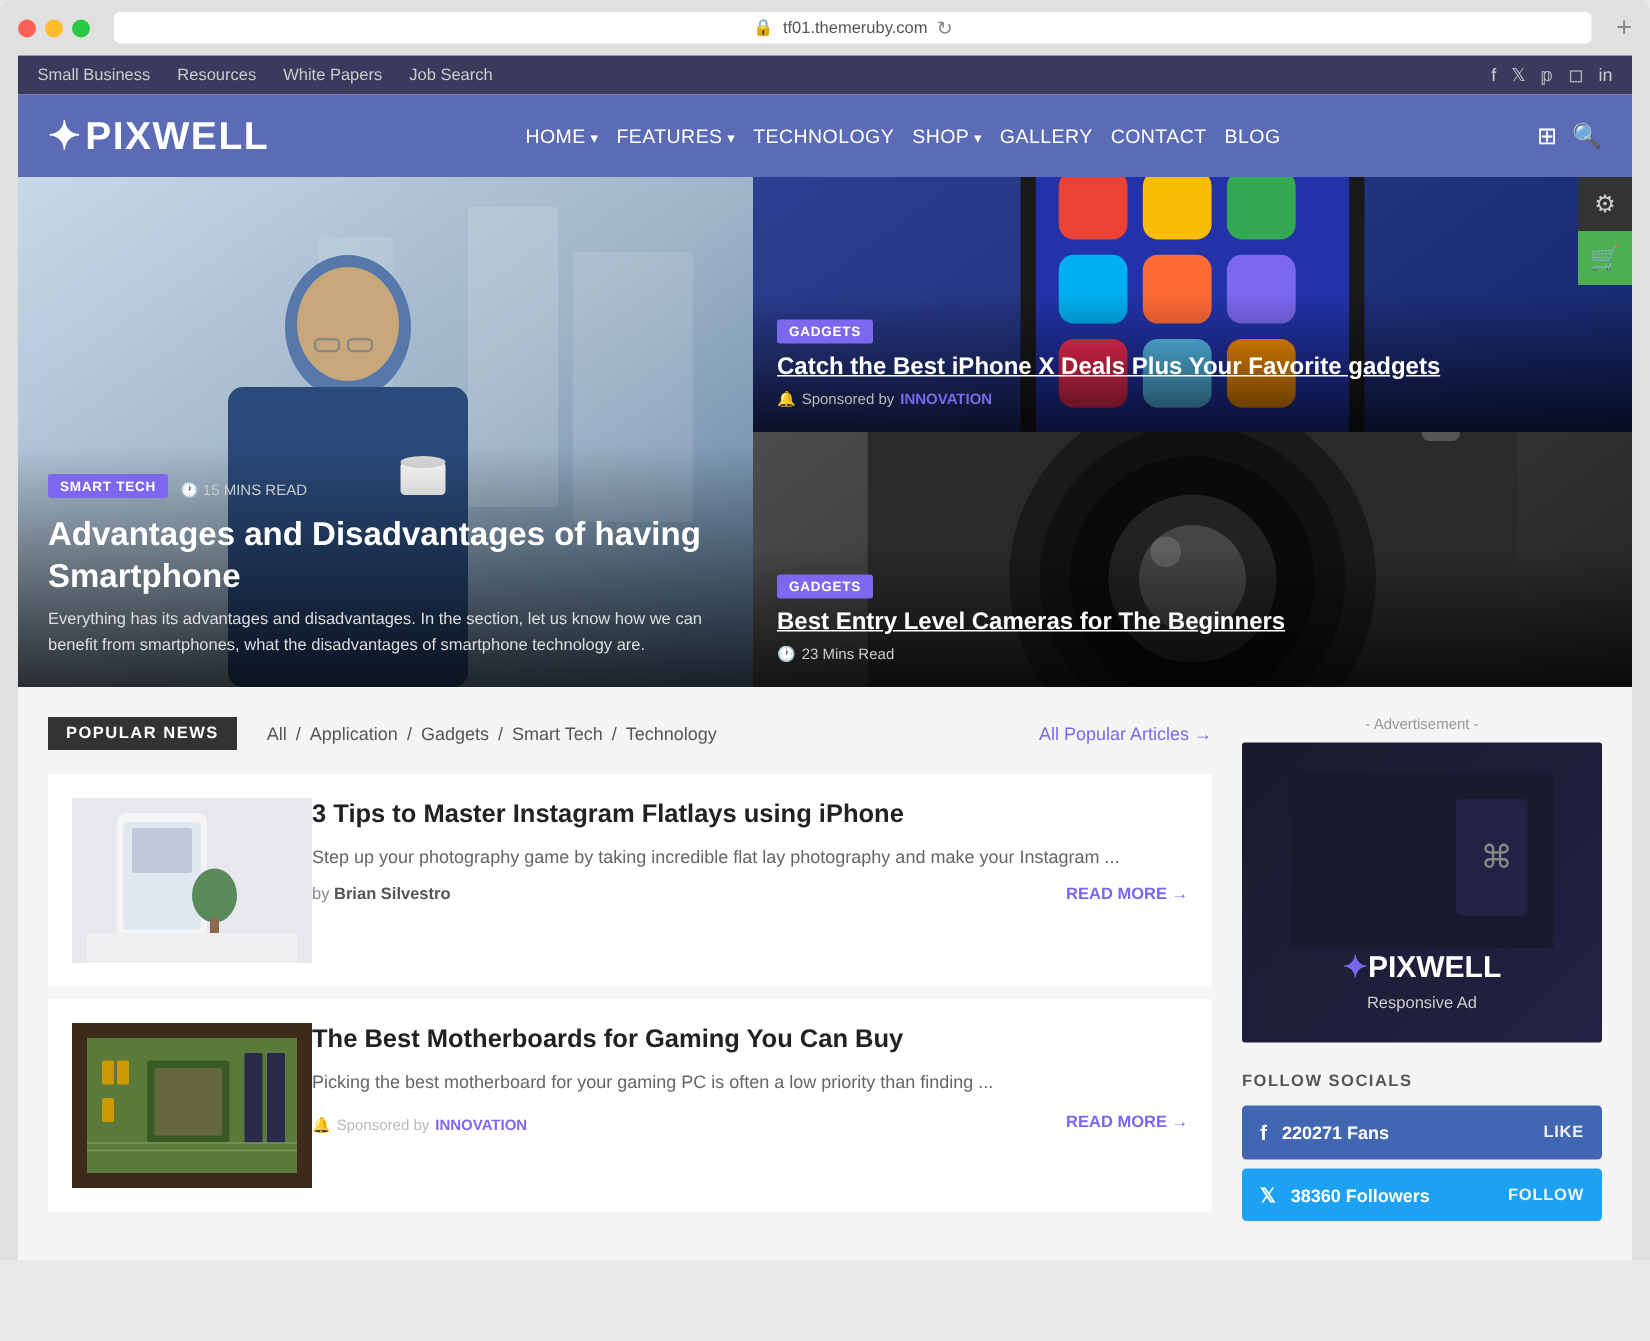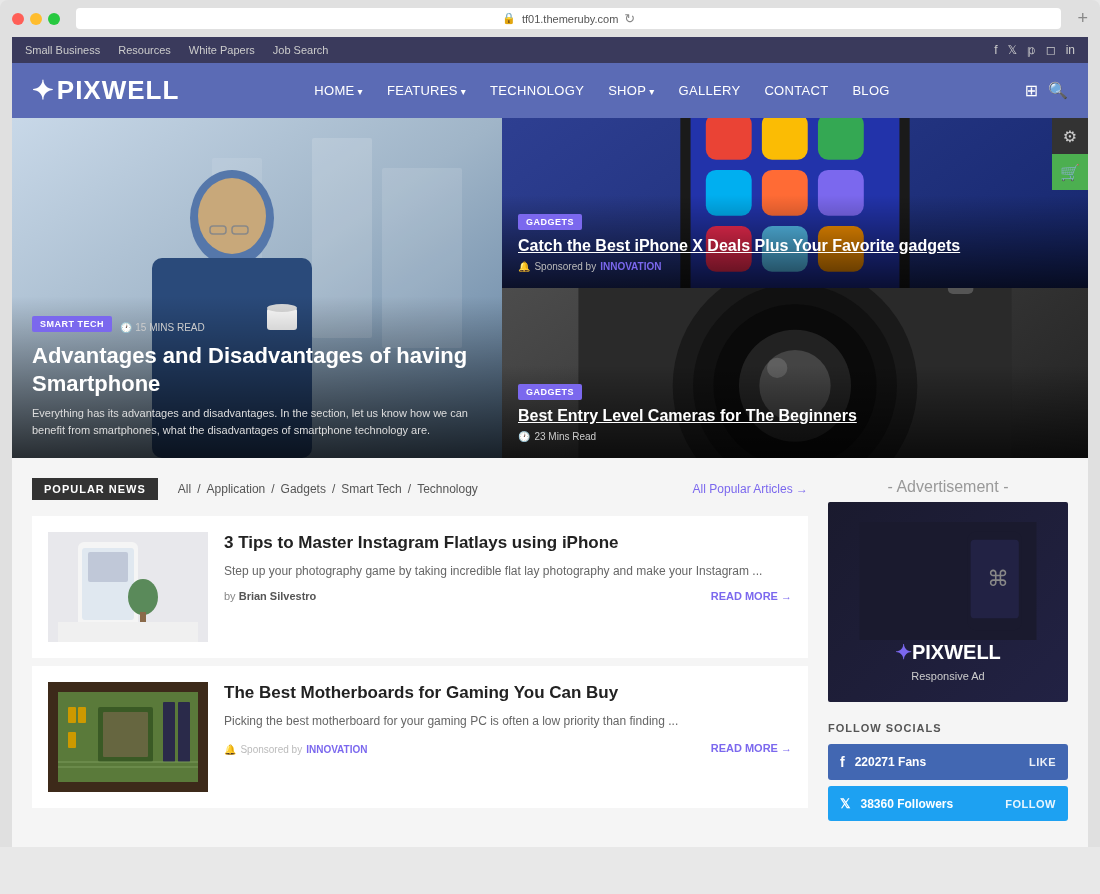--- a/index.html
+++ b/index.html
@@ -21,21 +21,21 @@
     
     .top-bar { background: #3a3a5c; padding: 6px 13px; display: flex; align-items: center; justify-content: space-between; }
     .top-links { display: flex; gap: 18px; }
     .top-links a { color: #ccc; font-size: 11px; text-decoration: none; }
     .social-icons { display: flex; gap: 10px; }
     .social-icons span { color: #ccc; font-size: 12px; cursor: pointer; }
 
     
     .header { background: #5b6bb5; padding: 12px 20px; display: flex; align-items: center; justify-content: space-between; }
     .logo { color: white; font-size: 26px; font-weight: 900; letter-spacing: 1px; display: flex; align-items: center; gap: 2px; }
-    .nav { display: flex; align-items: center; gap: 24px; }
+    .nav { display: flex; align-items: center; gap: 12px; }
     .nav a { color: white; font-size: 13px; font-weight: 500; text-decoration: none; letter-spacing: 0.3px; }
     .nav a.has-arrow::after { content: ' ▾'; font-size: 10px; }
     .nav-icons { display: flex; gap: 10px; align-items: center; }
     .nav-icon { color: white; font-size: 16px; cursor: pointer; }
 
     
     .hero { display: grid; grid-template-columns: 1fr 1fr 1fr; gap: 0; height: 340px; margin: 0; }
     .hero-main { grid-column: 1 / 2; position: relative; overflow: hidden; }
     
     .hero { display: flex; height: 340px; }
@@ -78,37 +78,37 @@
     
     .popular-header { display: flex; align-items: center; gap: 16px; margin-bottom: 16px; }
     .popular-badge { background: #333; color: white; font-size: 11px; font-weight: 700; padding: 5px 12px; letter-spacing: 1px; }
     .popular-cats { display: flex; gap: 0; }
     .popular-cats span { font-size: 12px; color: #555; }
     .popular-cats a { font-size: 12px; color: #555; text-decoration: none; margin: 0 4px; }
     .separator { color: #bbb; margin: 0 2px; }
     .all-articles { margin-left: auto; font-size: 12px; color: #7b68ee; text-decoration: none; }
 
     
-    .article-card { display: flex; gap: 16px; background: white; padding: 16px; margin-bottom: 8px; }
+    .article-card { display: flex; background: white; padding: 16px; margin-bottom: 8px; }
     .article-thumb { width: 160px; height: 110px; flex-shrink: 0; overflow: hidden; position: relative; }
     .article-body { flex: 1; }
     .article-title { font-size: 17px; font-weight: 700; color: #222; line-height: 1.3; margin-bottom: 8px; }
     .article-excerpt { font-size: 12px; color: #666; line-height: 1.5; margin-bottom: 10px; }
     .article-footer { display: flex; align-items: center; justify-content: space-between; font-size: 11px; color: #888; }
     .read-more { color: #7b68ee; font-size: 11px; font-weight: 600; text-decoration: none; }
     .byline { font-size: 11px; color: #888; }
     .byline strong { color: #555; }
 
     
     .thumb-instagram { background: linear-gradient(135deg, #f0f0f0, #ddd); width: 100%; height: 100%; position: absolute; top: 0; left: 0; display: flex; align-items: center; justify-content: center; }
     .thumb-motherboard { background: linear-gradient(135deg, #8b7355, #6b5535); width: 100%; height: 100%; position: absolute; top: 0; left: 0; }
 
     
     .ad-block { margin-bottom: 20px; }
-    .ad-label { text-align: center; font-size: 16px; color: #999; margin-bottom: 6px; }
+    .ad-label { text-align: center; font-size: 10px; color: #999; margin-bottom: 6px; }
     .ad-image { background: linear-gradient(135deg, #1a1a2e, #222244); height: 200px; border-radius: 2px; display: flex; flex-direction: column; align-items: center; justify-content: center; padding: 20px; }
     .ad-logo { color: white; font-size: 20px; font-weight: 900; margin-bottom: 6px; }
     .ad-tag { color: #ccc; font-size: 11px; }
 
     
     .follow-label { font-size: 11px; font-weight: 700; color: #555; letter-spacing: 1px; margin-bottom: 10px; }
     .social-btn { display: flex; align-items: center; padding: 10px 12px; border-radius: 3px; margin-bottom: 6px; cursor: pointer; color: white; font-size: 12px; font-weight: 600; }
     .social-btn.facebook { background: #4267b2; }
     .social-btn.twitter { background: #1da1f2; }
     .social-count { flex: 1; margin-left: 10px; }

